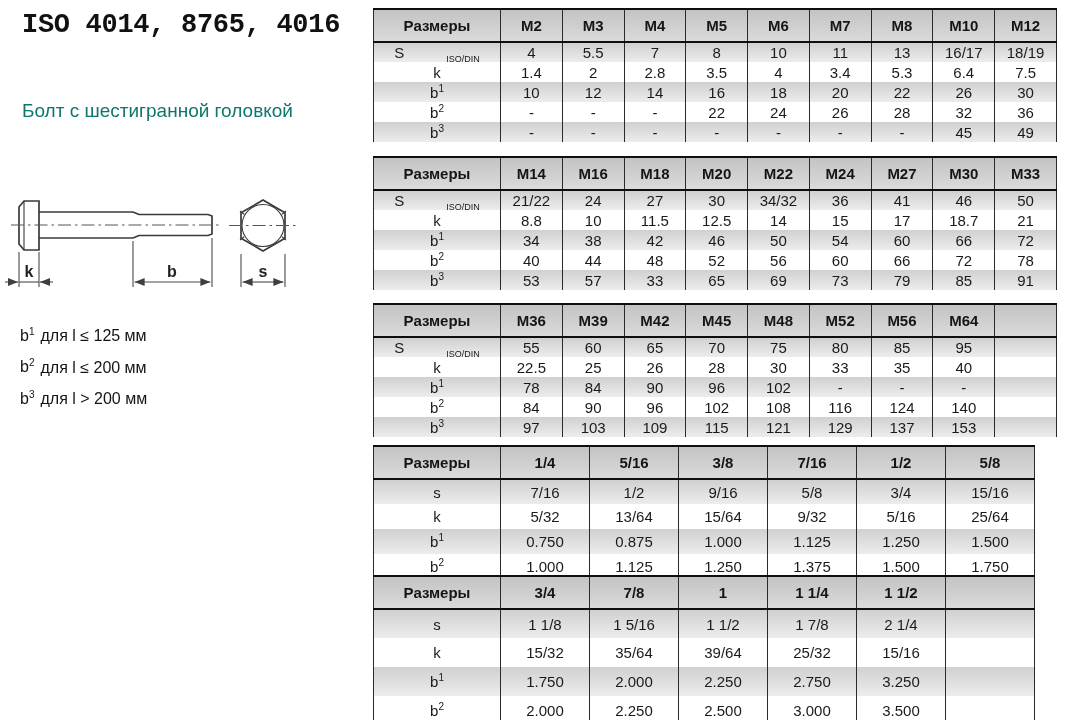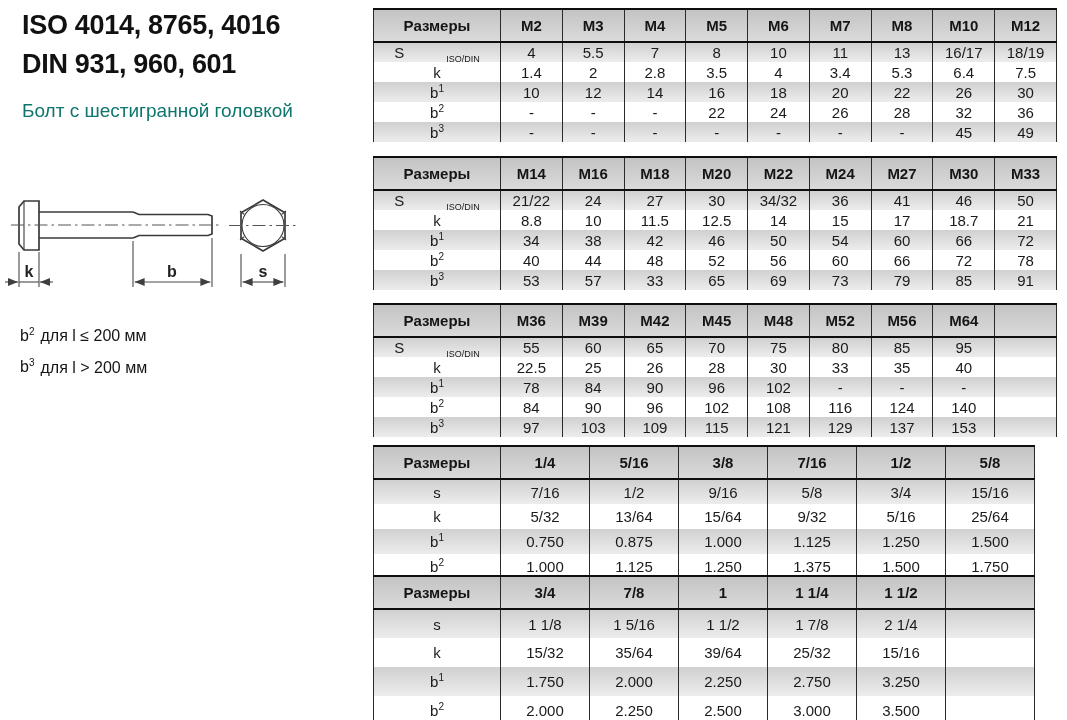--- a/index.html
+++ b/index.html
@@ -11,21 +11,21 @@
     --band-top:#d0d0d0;
     --band-bot:#ececec;
     --draw:#3a3a3a;
   }
   *{box-sizing:border-box;}
   body{margin:0;background:#ffffff;font-family:"Liberation Sans",sans-serif;color:var(--ink);}
   .page{position:relative;width:1067px;height:720px;background:#fff;overflow:hidden;}
 
   
   .titleblock{position:absolute;left:22px;top:6px;}
-  .title{font-size:27px;font-weight:bold;line-height:39px;letter-spacing:-0.3px;white-space:nowrap;color:#111;}
+  .title{font-size:27px;font-weight:bold;line-height:39px;letter-spacing:-0.3px;white-space:nowrap;color:#111;font-family:Liberation Mono, monospace;}
   .subtitleblock{position:absolute;left:22px;top:96px;}
   .subtitle{font-size:19px;line-height:29px;white-space:nowrap;color:#0f766e;}
 
   .drawing{position:absolute;left:0;top:190px;width:370px;height:115px;}
   .drawing .obj{fill:none;stroke:var(--draw);stroke-width:1.7;}
   .drawing .thin{fill:none;stroke:var(--draw);stroke-width:1.1;}
   .drawing .cl{fill:none;stroke:#555;stroke-width:1;stroke-dasharray:13 4 2.5 4;}
   .drawing .dim{fill:none;stroke:#4a4a4a;stroke-width:1.1;}
   .drawing text{font-family:"Liberation Sans",sans-serif;font-size:16px;font-weight:bold;fill:#222;text-anchor:middle;}
 
@@ -61,21 +61,20 @@
   .t4 td{height:25px;}
   .t5 td{height:29px;}
 </style>
 </head>
 <body>
 
 <div class="page">
 
   <div class="titleblock">
     <div class="title">ISO 4014, 8765, 4016</div>
-    <div class="title">DIN 931, 960, 601</div>
   </div>
   <div class="subtitleblock">
     <div class="subtitle">Болт с шестигранной головкой</div>
   </div>
 
   <svg class="drawing" viewBox="0 0 370 115">
     <defs>
       <marker id="ar" markerWidth="11" markerHeight="8" refX="10" refY="4" orient="auto" markerUnits="userSpaceOnUse">
         <path d="M0,0 L10,4 L0,8 z" fill="#3f3f3f"></path>
       </marker>
@@ -120,20 +119,21 @@
     <g>
       <line class="dim" x1="241" y1="64" x2="241" y2="97"></line>
       <line class="dim" x1="285" y1="64" x2="285" y2="97"></line>
       <line class="dim" x1="263" y1="92" x2="242.6" y2="92" marker-end="url(#ar)"></line>
       <line class="dim" x1="263" y1="92" x2="283.4" y2="92" marker-end="url(#ar)"></line>
       <text x="263" y="87">s</text>
     </g>
   </svg>
 
   <div class="notes">
+    <div class="note"><span>b</span><sup>1</sup><span class="cond">для l ≤ 125 мм</span></div>
     <div class="note"><span>b</span><sup>2</sup><span class="cond">для l ≤ 200 мм</span></div>
     <div class="note"><span>b</span><sup>3</sup><span class="cond">для l &gt; 200 мм</span></div>
   </div>
 
   <div class="tbl t1">
       <table>
         <colgroup>
           <col style="width: 127px;">
           <col>
           <col>

